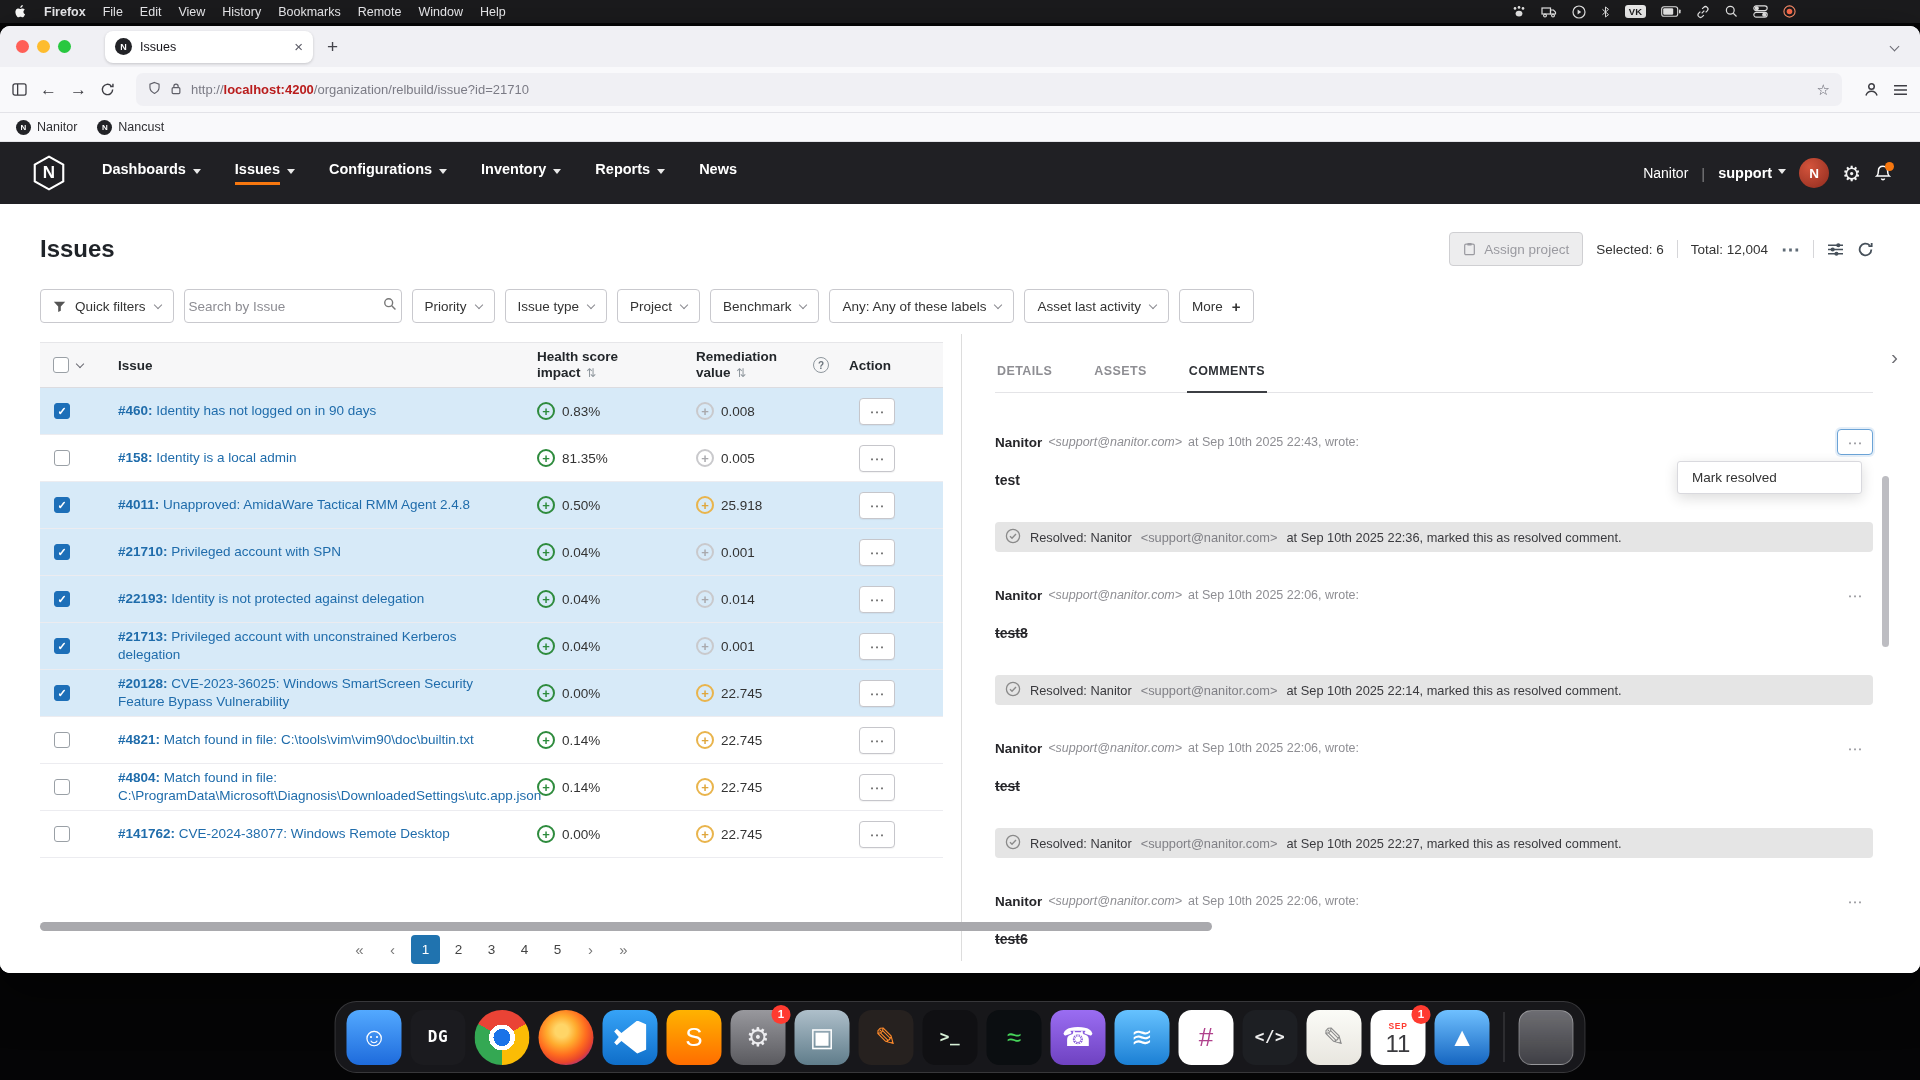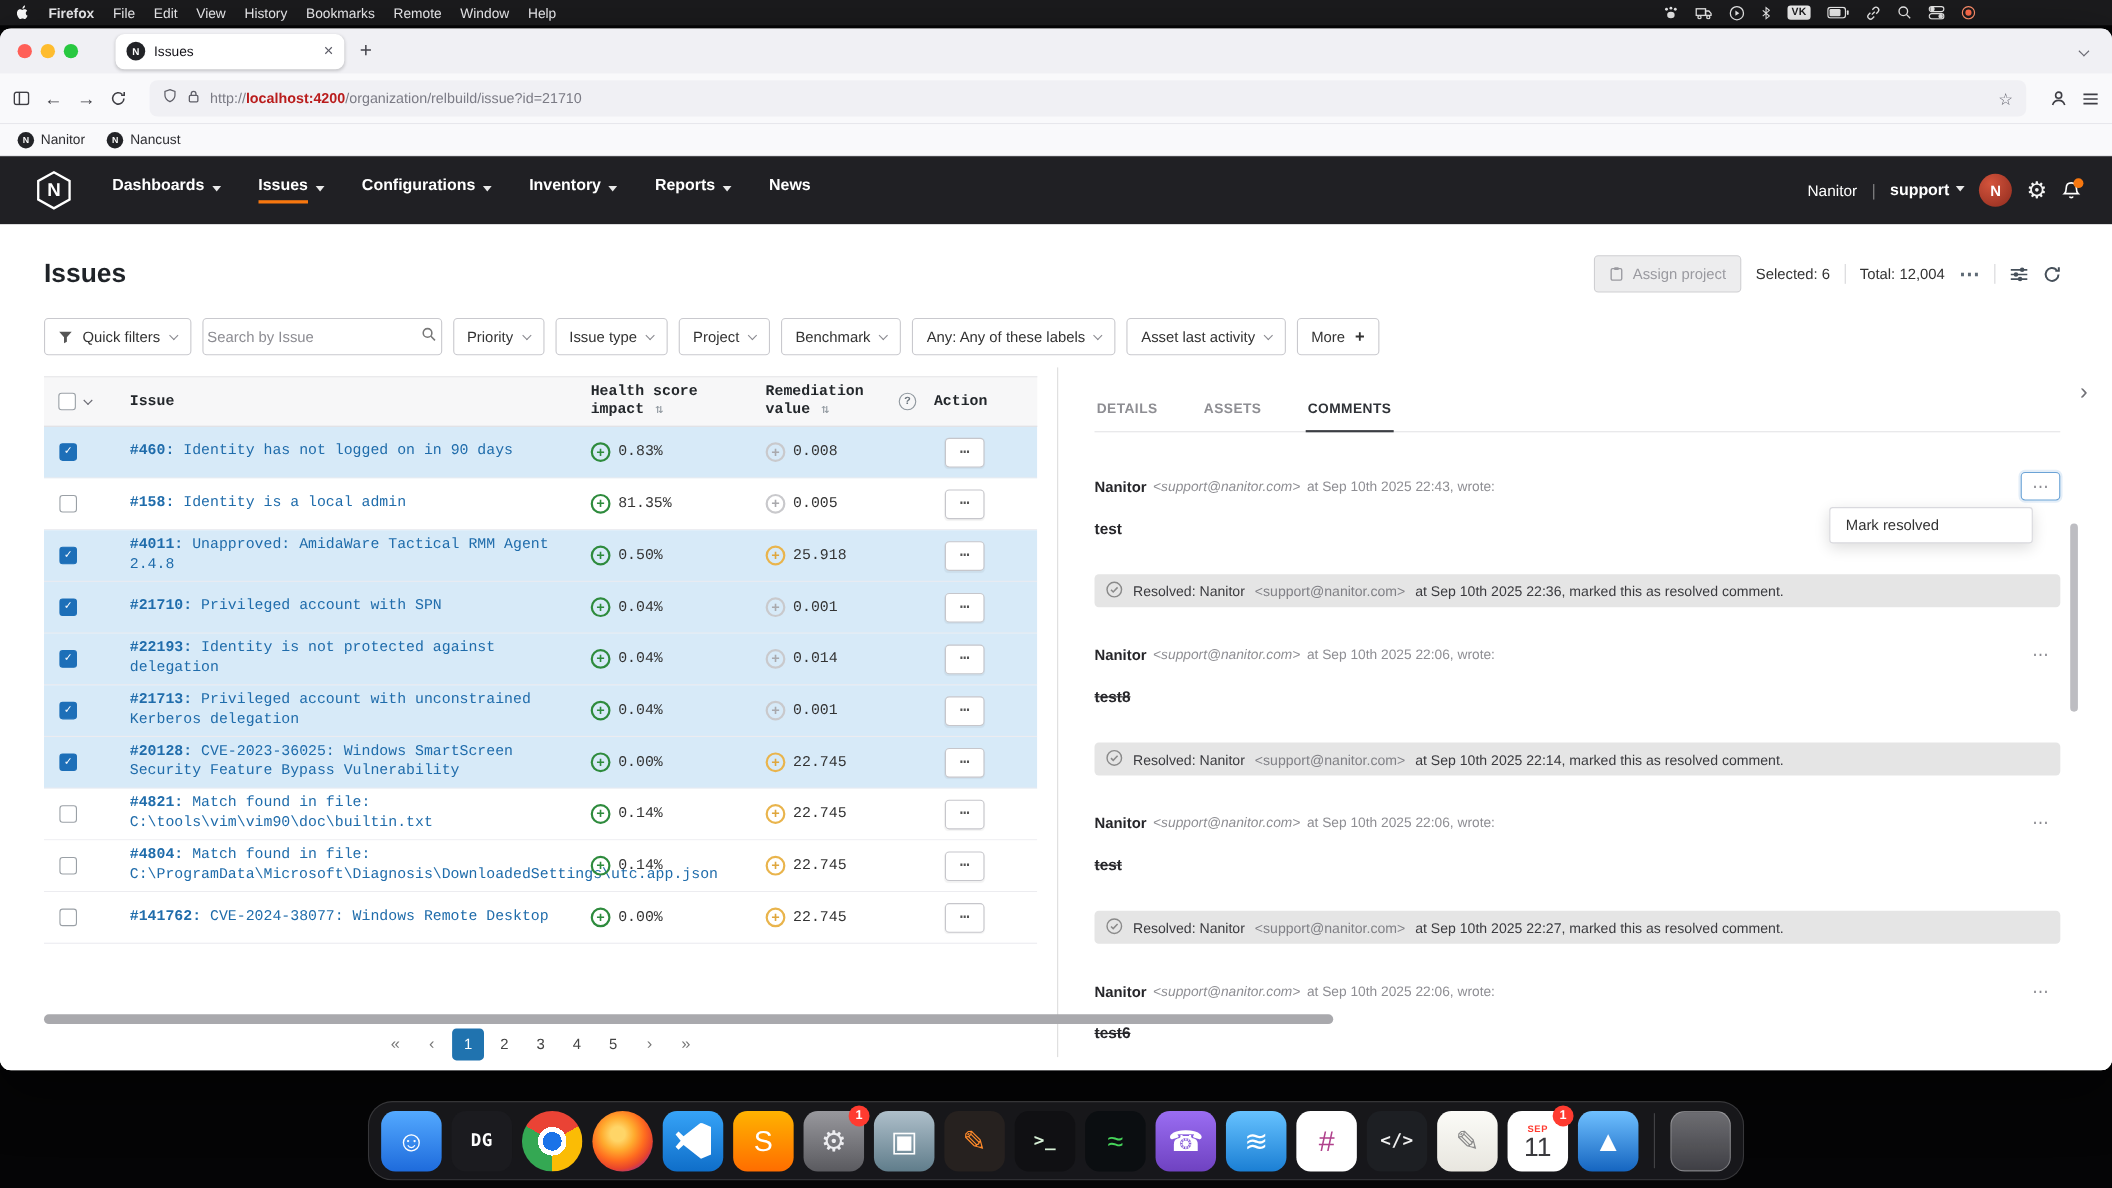--- a/index.html
+++ b/index.html
@@ -74,21 +74,21 @@
 .fbtn{height:34px;display:flex;align-items:center;gap:9px;padding:0 12px;background:#fff;border:1px solid #c9c9ce;border-radius:4px;font-size:13.5px;color:#333;white-space:nowrap;}
 .fbtn .chev{width:6px;height:6px;border-color:#8a8a90;margin-top:-3px;}
 .fsearch{width:218px;height:34px;border:1px solid #c9c9ce;border-radius:4px;display:flex;align-items:center;padding:0 4px;gap:8px;background:#fff;}
 .fsearch input{flex:1;border:none;outline:none;font-size:13.5px;color:#333;background:transparent;font-family:inherit;min-width:0;}
 .fsearch input::placeholder{color:#8d8d93;}
 .more-plus{font-weight:700;font-size:15px;}
 
 
 .main{display:flex;padding-left:40px;margin-top:10px;height:627px;}
 .left-pane{width:922px;position:relative;border-right:1px solid #ddd;flex:none;}
-.table{width:903px;margin-top:8px;font-family:Liberation Mono, monospace;}
+.table{width:903px;margin-top:8px;}
 .thead{display:grid;grid-template-columns:70px 419px 159px 153px 102px;background:#f7f7f8;border-top:1px solid #e6e6e9;border-bottom:1px solid #dcdce0;height:46px;align-items:center;font-size:13.5px;font-weight:700;color:#23272b;}
 .th{padding:0 8px;}
 .th-check{display:flex;align-items:center;gap:8px;padding-left:13px;}
 .sort{color:#8f979e;font-size:12px;font-weight:400;margin-left:2px;}
 .th-health{line-height:1.2;padding-right:34px;}
 .th-rem{display:flex;align-items:center;justify-content:space-between;padding-right:12px;gap:32px;}
 .hl-wrap{width:96px;line-height:1.2;}
 .qmark{width:16px;height:16px;border-radius:50%;border:1.5px solid #8f979e;color:#6c757d;font-size:10px;font-weight:700;display:flex;align-items:center;justify-content:center;flex:none;}
 .tbody{height:528px;overflow:hidden;}
 .trow{display:grid;grid-template-columns:70px 419px 159px 153px 102px;align-items:center;border-bottom:1px solid #ececf0;min-height:47px;padding:5px 0;font-size:13.5px;color:#333;background:#fff;}
@@ -122,21 +122,21 @@
 .comments{margin-top:36px;}
 .banner{height:30px;background:#e5e5e5;border-radius:4px;display:flex;align-items:center;gap:9px;padding:0 10px;margin-bottom:30px;font-size:12.8px;color:#3a3a3e;white-space:nowrap;overflow:hidden;}
 .banner .be{color:#808086;}
 .comment{margin-bottom:34px;}
 .c-head{display:flex;align-items:center;gap:6px;position:relative;font-size:13px;height:26px;}
 .ca{font-weight:700;color:#26262a;font-size:13.5px;}
 .ce{color:#8e8e93;font-style:italic;font-size:12.5px;}
 .cm{color:#8e8e93;font-size:12.5px;}
 .cdots{margin-left:auto;width:36px;height:26px;background:none;border:1.5px solid transparent;border-radius:4px;color:#8a8a90;font-size:15px;display:flex;align-items:center;justify-content:center;line-height:1;}
 .cdots.open{border-color:#6ba3d6;background:#fff;box-shadow:0 0 0 2px rgba(107,163,214,.18);}
-.cmenu{position:absolute;top:32px;right:25px;width:185px;background:#fff;border:1px solid #d9d9de;border-radius:3px;box-shadow:0 4px 14px rgba(0,0,0,.14);z-index:6;}
+.cmenu{position:absolute;top:32px;right:11px;width:185px;background:#fff;border:1px solid #d9d9de;border-radius:3px;box-shadow:0 4px 14px rgba(0,0,0,.14);z-index:6;}
 .cmenu-item{padding:8px 14px;font-size:13.5px;color:#333;cursor:pointer;}
 .c-body{margin-top:17px;font-size:14px;font-weight:700;color:#26262a;}
 .c-body.struck{text-decoration:line-through;}
 .vscroll{position:absolute;top:142px;right:31px;width:7px;height:171px;border-radius:4px;background:#bdbdc2;cursor:pointer;}
 
 
 .dock{position:absolute;bottom:7px;left:50%;transform:translateX(-50%);height:72px;background:rgba(35,35,40,.62);border:1px solid rgba(255,255,255,.14);border-radius:22px;display:flex;align-items:center;gap:9px;padding:0 11px;}
 .ditem{position:relative;background:none;border:none;}
 .tile{width:55px;height:55px;border-radius:13px;display:flex;flex-direction:column;align-items:center;justify-content:center;font-size:26px;position:relative;color:#fff;}
 .glyph{line-height:1;}

